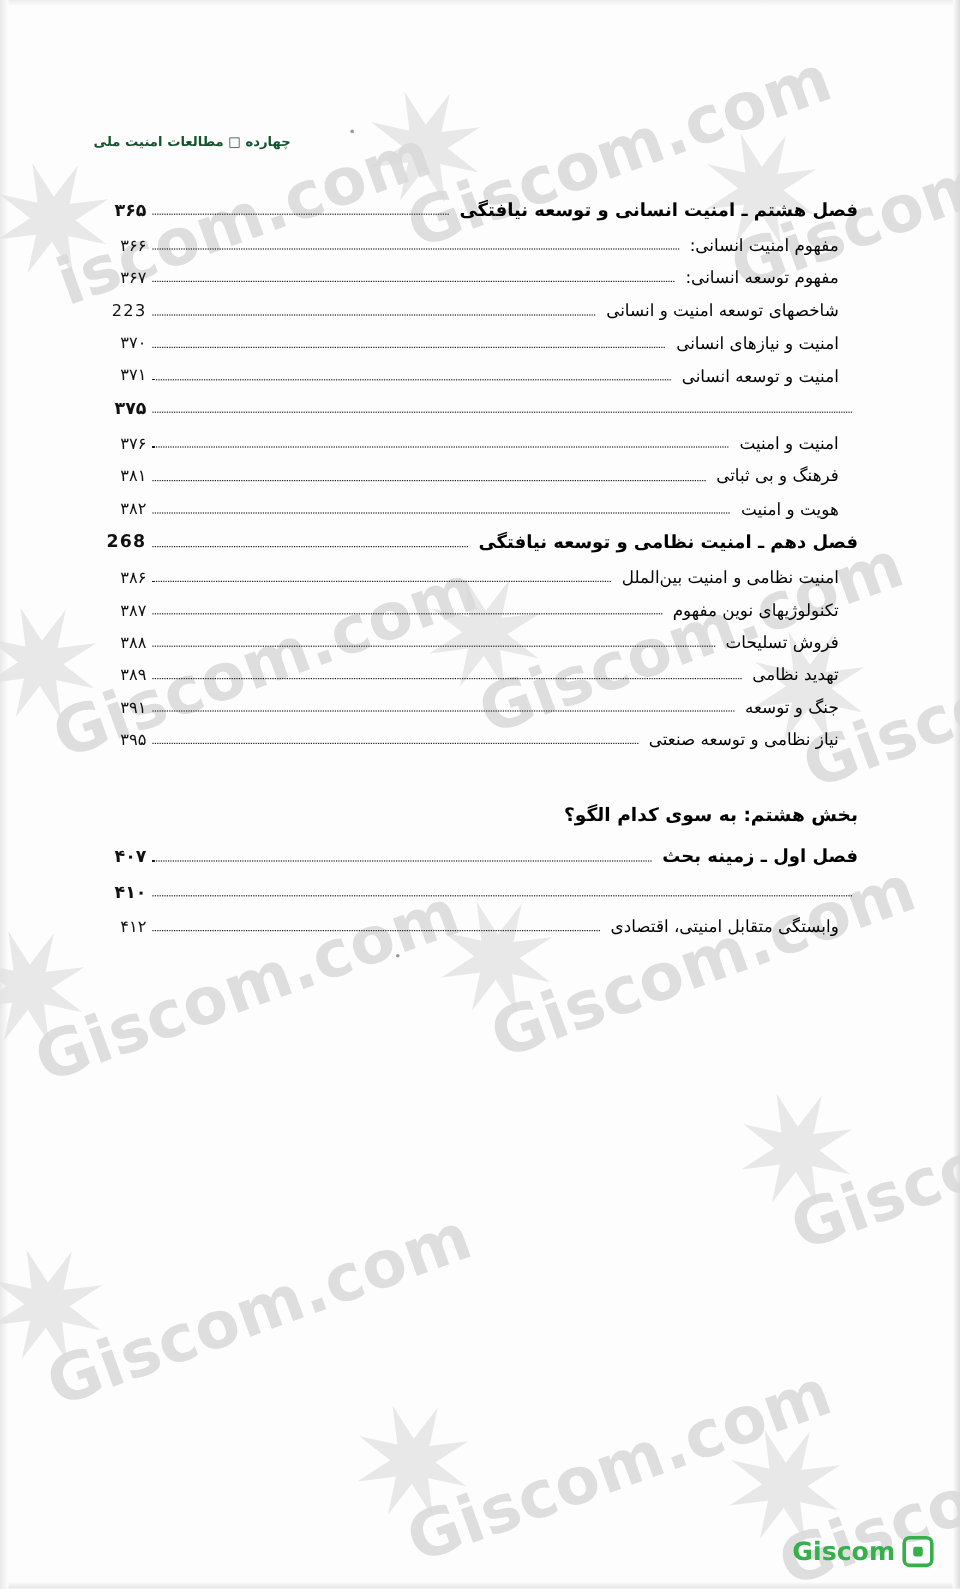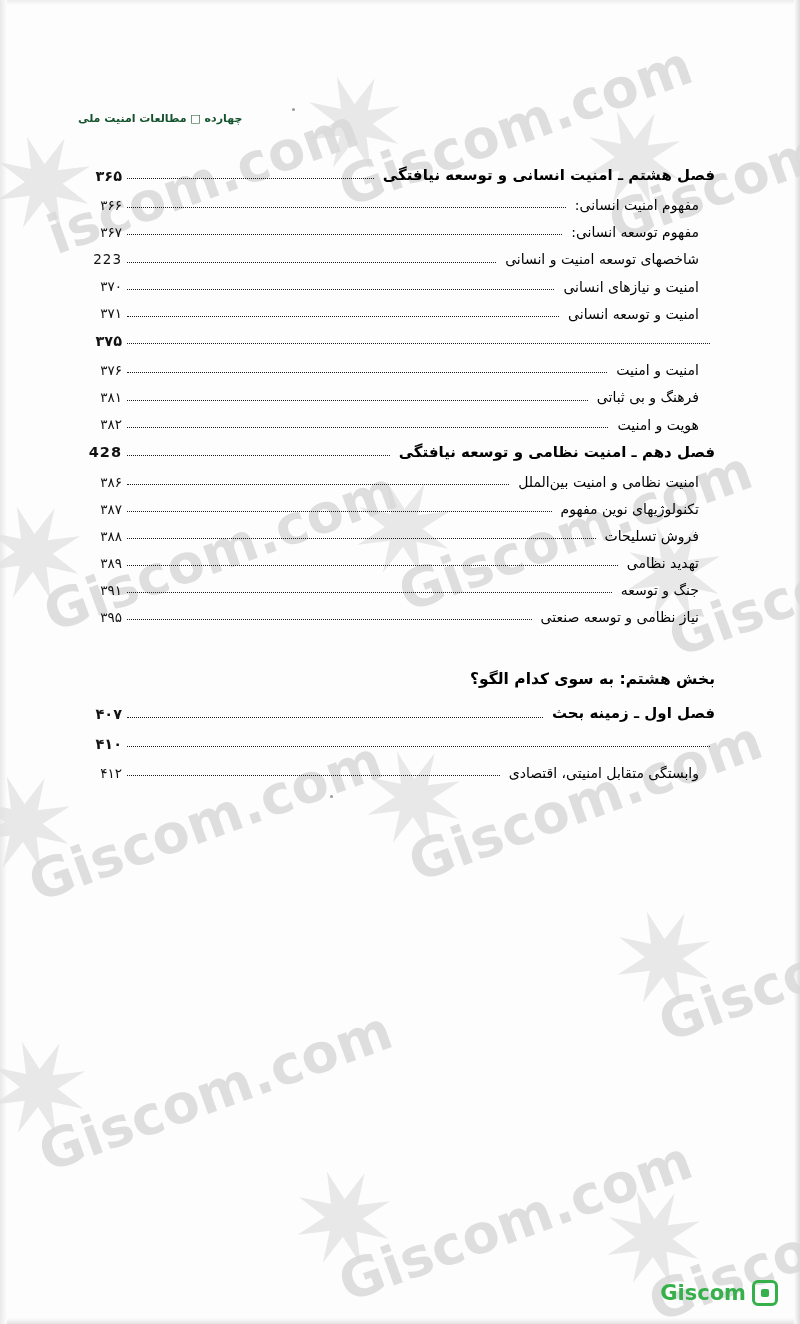--- a/index.html
+++ b/index.html
@@ -312,21 +312,21 @@
 
       <div class="toc-row row-sub">
         <span class="toc-title">هویت و امنیت</span>
         <span class="toc-dots"></span>
         <span class="toc-page">۳۸۲</span>
       </div>
 
       <div class="toc-row row-chapter">
         <span class="toc-title">فصل دهم ـ امنیت نظامی و توسعه نیافتگی</span>
         <span class="toc-dots"></span>
-        <span class="toc-page">428</span>
+        <span class="toc-page">268</span>
       </div>
 
       <div class="toc-row row-sub">
         <span class="toc-title">امنیت نظامی و امنیت بین‌الملل</span>
         <span class="toc-dots"></span>
         <span class="toc-page">۳۸۶</span>
       </div>
 
       <div class="toc-row row-sub">
         <span class="toc-title">تکنولوژیهای نوین مفهوم</span>

